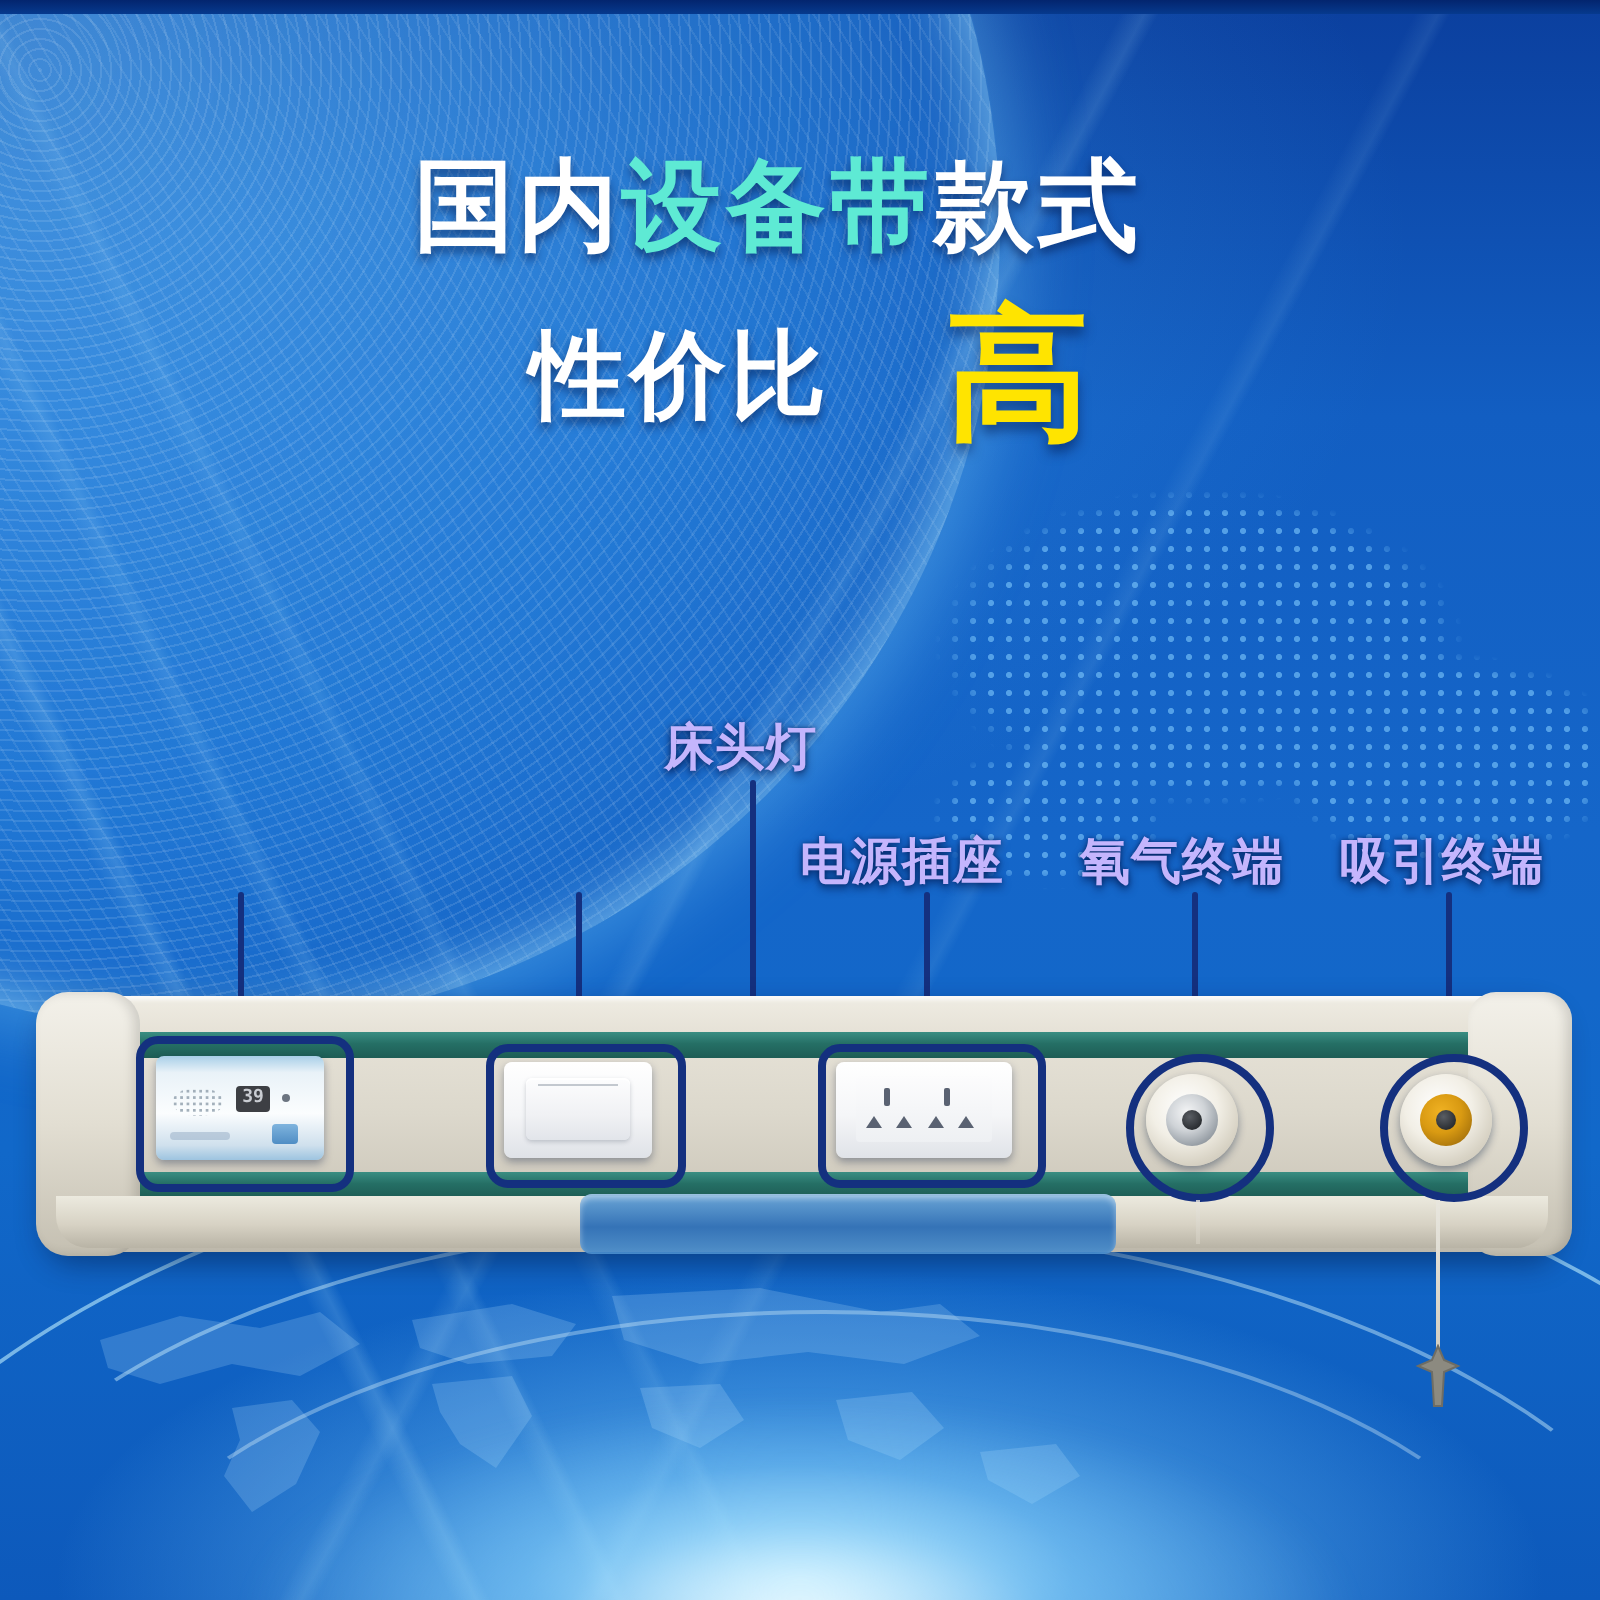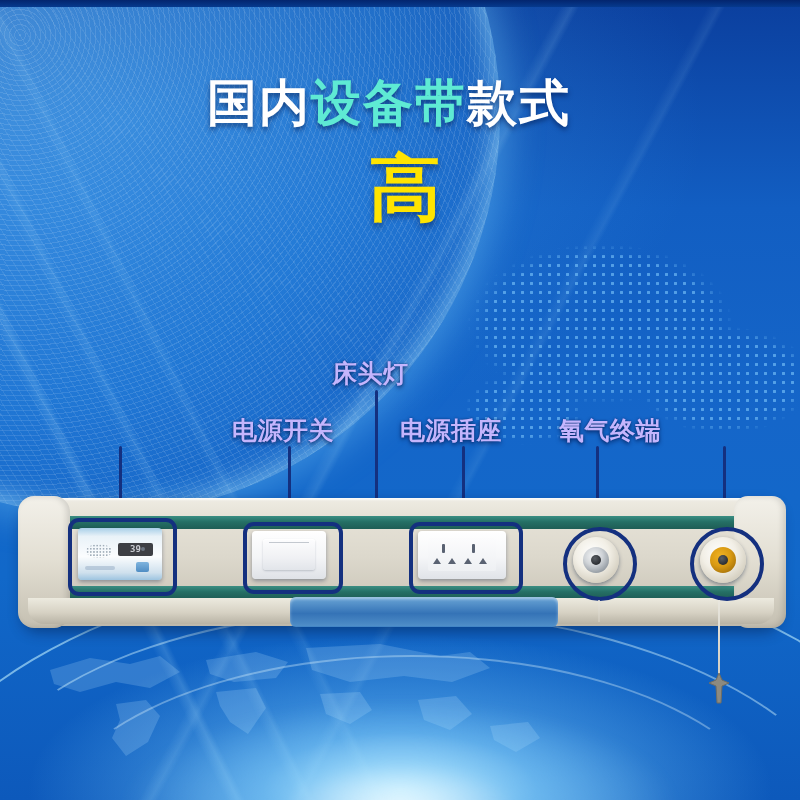--- a/index.html
+++ b/index.html
@@ -133,21 +133,21 @@
 
   
   .intercom{position:absolute;left:78px;top:528px;width:84px;height:52px;
     border-radius:4px;
     background:linear-gradient(180deg,#a8cfe8,#e9f2f8 16%,#fbfdfe 55%,#cfe0ed 86%,#9dc4e0);
     box-shadow:0 2px 4px rgba(0,20,60,.35);}
   .ic-grille{position:absolute;left:8px;top:16px;width:26px;height:14px;
     border-radius:50%;
     background-image:radial-gradient(circle,#9aa8b4 .7px,rgba(0,0,0,0) .9px);
     background-size:3.2px 3.2px;opacity:.9;}
-  .ic-disp{position:absolute;left:40px;top:15px;width:35px;height:13px;
+  .ic-disp{position:absolute;left:40px;top:15px;width:17px;height:13px;
     border-radius:2px;background:#3d3f44;
     display:flex;align-items:center;justify-content:center;}
   .ic-disp span{color:#c9ccd2;font-size:9px;font-weight:700;
     font-family:"DejaVu Sans Mono",monospace;line-height:1;}
   .ic-led{position:absolute;left:63px;top:19px;width:4px;height:4px;
     border-radius:50%;background:#6b7480;}
   .ic-btn{position:absolute;left:58px;top:34px;width:13px;height:10px;
     border-radius:2px;background:linear-gradient(180deg,#7fb4de,#4f8dc4);}
   .ic-slot{position:absolute;left:7px;top:38px;width:30px;height:4px;
     border-radius:2px;background:rgba(140,165,190,.45);}
@@ -219,28 +219,29 @@
   <div class="arc arc2"></div>
   <div class="arc arc3"></div>
   <div class="glow-bottom"></div>
   <div class="dotmap"></div>
 
   <div class="headline">
     <div class="hl1">
       <span class="w">国内</span><span class="y">设备带</span><span class="w">款式</span>
     </div>
     <div class="hl2">
+      <span class="w">性价比</span>
       <span class="y">高</span>
     </div>
   </div>
 
-  <div class="label" style="left:232px;top:414px;">电源开关</div>
   <div class="label" style="left:332px;top:357px;">床头灯</div>
   <div class="label" style="left:400px;top:414px;font-family:Liberation Serif, serif;">电源插座</div>
-  <div class="label" style="left:559px;top:414px;">氧气终端</div>
+  <div class="label" style="left:540px;top:414px;">氧气终端</div>
+  <div class="label" style="left:670px;top:414px;">吸引终端</div>
 
   <div class="leader" style="left:119px;top:446px;height:82px;"></div>
   <div class="leader" style="left:288px;top:446px;height:84px;"></div>
   <div class="leader" style="left:375px;top:390px;height:212px;"></div>
   <div class="leader" style="left:462px;top:446px;height:84px;"></div>
   <div class="leader" style="left:596px;top:446px;height:84px;"></div>
   <div class="leader" style="left:723px;top:446px;height:84px;"></div>
 
   <div class="panel">
     <div class="panel-body"></div>

